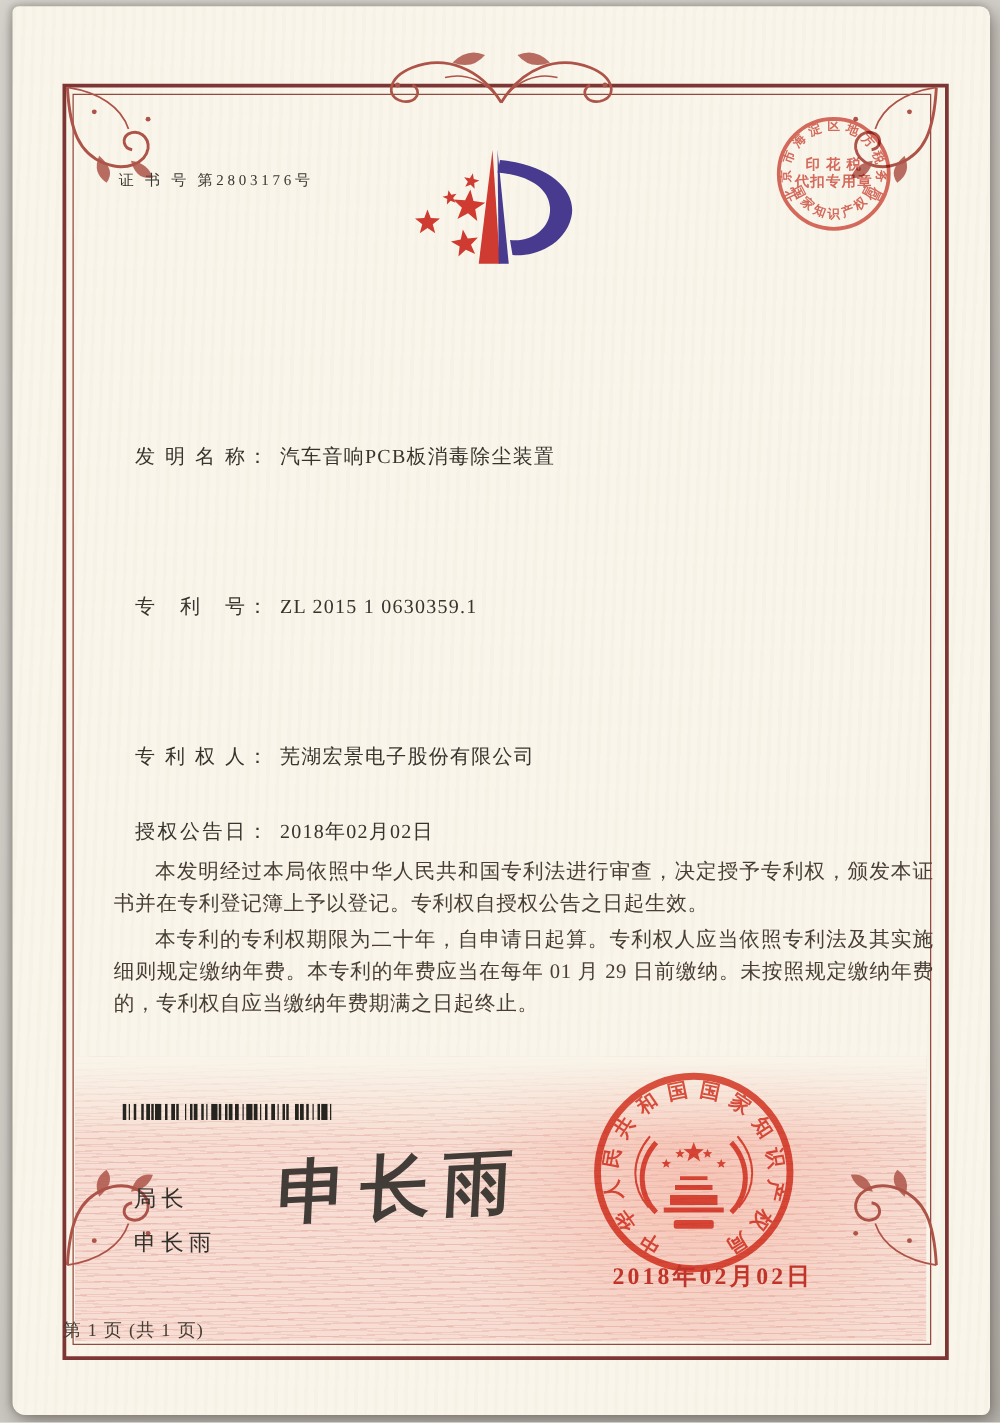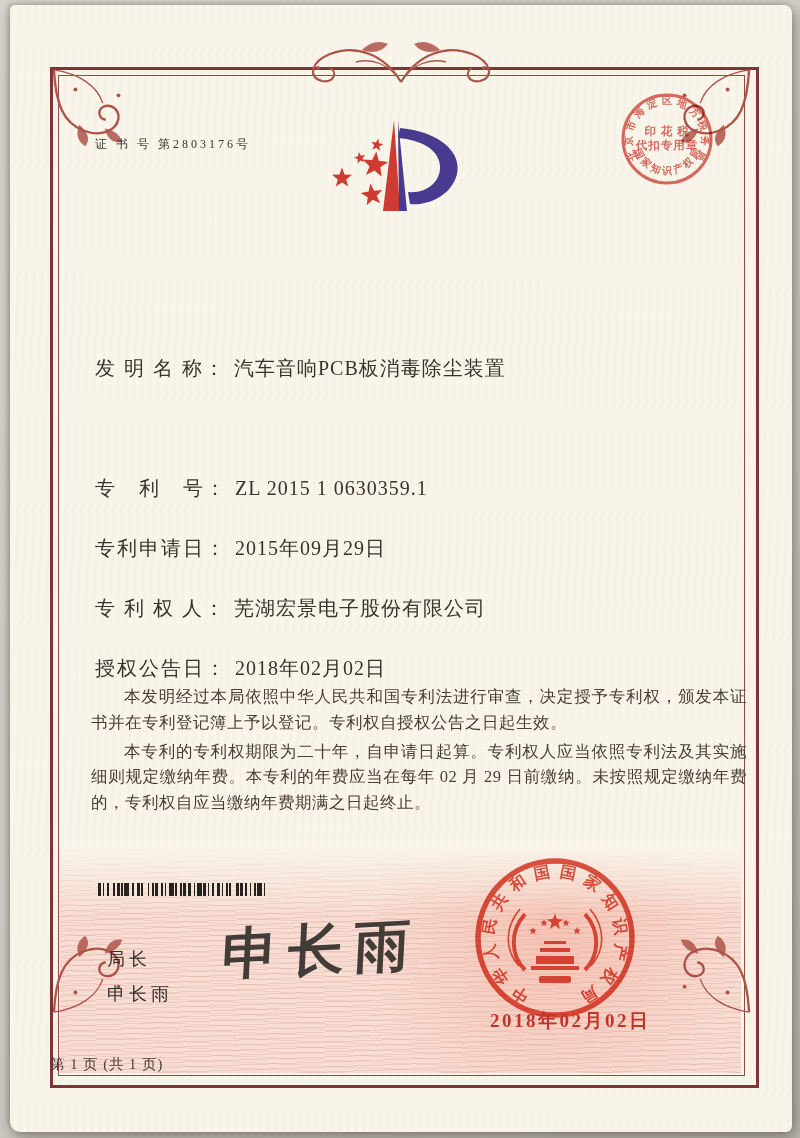--- a/index.html
+++ b/index.html
@@ -19,21 +19,21 @@
          background:
            linear-gradient(#f9f5ea, rgba(249,245,234,0) 70px),
            radial-gradient(circle at 495px 95px, rgba(243,160,140,.40), rgba(243,160,140,0) 190px),
            repeating-linear-gradient(-2deg, rgba(205,118,102,.20) 0 1px, rgba(0,0,0,0) 1px 5px),
            repeating-linear-gradient(2.5deg, rgba(205,118,102,.14) 0 1px, rgba(0,0,0,0) 1px 6px),
            #f7ddd3;}
   .abs{position:absolute;}
   .cert-no{left:95px;top:136px;font-size:12px;letter-spacing:3px;color:#3a352f;}
   .title{left:50px;top:246px;width:703px;text-align:center;font-size:42px;font-weight:700;
          letter-spacing:.62em;text-indent:.62em;color:#2c2926;}
-  .field{left:95px;font-size:20px;color:#38332d;white-space:nowrap;}
+  .field{left:108px;font-size:16px;color:#38332d;white-space:nowrap;}
   .field .flabel{letter-spacing:2px;margin-right:8px;}
   .field .fvalue{letter-spacing:1px;}
   .paras{left:88px;top:681px;width:662px;font-size:16.5px;line-height:25.8px;
          color:#483e34;text-align:justify;}
   .paras p{margin:3px;text-indent:2em;letter-spacing:.5px;}
   .barcode{left:98px;top:883px;width:202px;height:13px;display:flex;overflow:hidden;align-items:stretch;}
   .barcode span{display:block;height:100%;}
   .director{left:107px;top:942px;font-size:18px;color:#332f2a;line-height:35px;letter-spacing:4px;}
   .autograph{left:222px;top:912px;width:230px;font-size:56px;color:#2b2824;font-weight:700;
          transform:rotate(-3deg) skewX(-6deg);letter-spacing:10px;opacity:.88;}
@@ -146,33 +146,30 @@
     <text x="50" y="60" text-anchor="middle" font-size="11.5" font-weight="bold" fill="#d4594e" letter-spacing="1">代扣专用章</text>
   </svg>
 
 
   <div class="abs field" style="top:355px">
     <span class="flabel">发 明 名 称：</span><span class="fvalue">汽车音响PCB板消毒除尘装置</span>
   </div>
   <div class="abs field" style="top:475px">
     <span class="flabel">专　利　号：</span><span class="fvalue">ZL 2015 1 0630359.1</span>
   </div>
-  <div class="abs field" style="top:535px">
-    <span class="flabel">专利申请日：</span><span class="fvalue">2015年09月29日</span>
-  </div>
   <div class="abs field" style="top:595px">
     <span class="flabel">专 利 权 人：</span><span class="fvalue">芜湖宏景电子股份有限公司</span>
   </div>
   <div class="abs field" style="top:655px">
     <span class="flabel">授权公告日：</span><span class="fvalue">2018年02月02日</span>
   </div>
 
   <div class="abs paras">
     <p>本发明经过本局依照中华人民共和国专利法进行审查，决定授予专利权，颁发本证书并在专利登记簿上予以登记。专利权自授权公告之日起生效。</p>
-    <p>本专利的专利权期限为二十年，自申请日起算。专利权人应当依照专利法及其实施细则规定缴纳年费。本专利的年费应当在每年 02 月 29 日前缴纳。未按照规定缴纳年费的，专利权自应当缴纳年费期满之日起终止。</p>
+    <p>本专利的专利权期限为二十年，自申请日起算。专利权人应当依照专利法及其实施细则规定缴纳年费。本专利的年费应当在每年 01 月 29 日前缴纳。未按照规定缴纳年费的，专利权自应当缴纳年费期满之日起终止。</p>
   </div>
 
   <div class="abs barcode">
       <span style="width: 3.1px; background: rgb(38, 36, 31);"></span>
       <span style="width: 1.55px; background: transparent;"></span>
       <span style="width: 1.55px; background: rgb(38, 36, 31);"></span>
       <span style="width: 3.1px; background: transparent;"></span>
       <span style="width: 1.55px; background: rgb(38, 36, 31);"></span>
       <span style="width: 4.65px; background: transparent;"></span>
       <span style="width: 1.55px; background: rgb(38, 36, 31);"></span>

